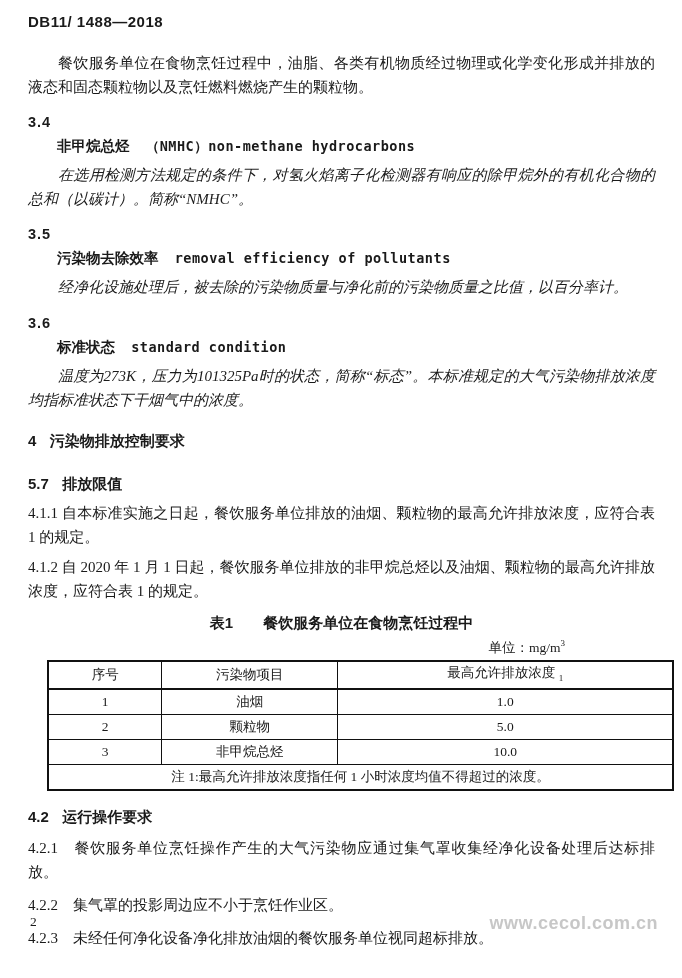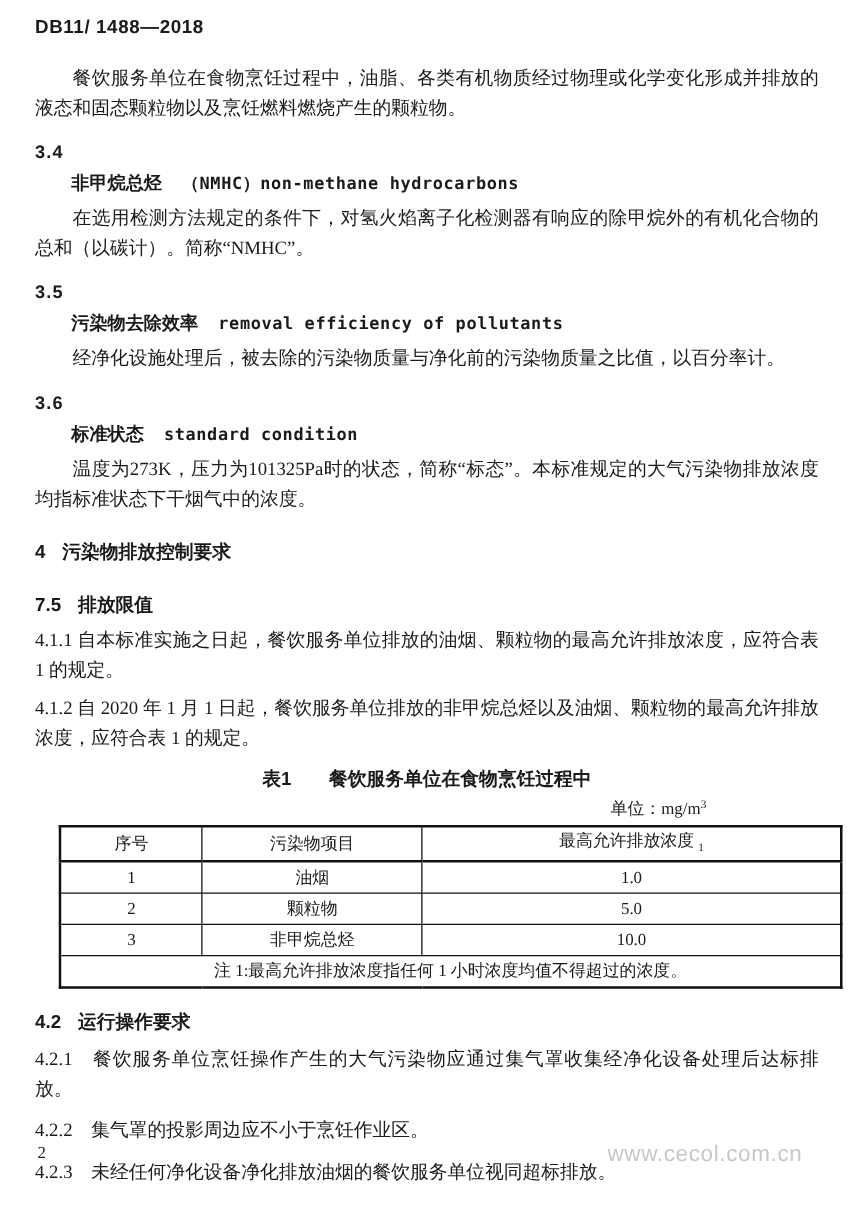--- a/index.html
+++ b/index.html
@@ -95,32 +95,32 @@
   }
   sub.hdr-sub { font-size: 9px; }
   sup.unit-sup { font-size: 9px; }
   .footer-pagenum {
     position: absolute;
     left: 30px; bottom: 22px;
     font-size: 13.5px;
   }
   .footer-watermark {
     position: absolute;
-    right: 40px; bottom: 18px;
-    font-family: "Liberation Sans", "DejaVu Sans", sans-serif;
-    font-weight: normal;
+    right: 24px; bottom: 18px;
+    font-family: "Liberation Sans", "DejaVu Sans", sans-serif;
+    font-weight: bold;
     font-size: 18px;
     color: #c7c7c7;
     letter-spacing: .5px;
   }
   
   .m-intro   { margin-top: 21px; }
   .m-sec34   { margin-top: 15px; }
   .m-term    { margin-top: 7px; }
-  .m-body    { margin-top: 7px; }
+  .m-body    { margin-top: 7px; font-style: italic; }
   .m-sec35   { margin-top: 15px; }
   .m-sec36   { margin-top: 16px; }
   .m-ch4     { margin-top: 20px; }
   .m-s41     { margin-top: 24px; }
   .m-p411    { margin-top: 7px; }
   .m-p412    { margin-top: 6px; }
   .m-caption { margin-top: 11px; }
   .m-unit    { margin-top: 5px; }
   .m-table   { margin-top: 3px; }
   .m-s42     { margin-top: 17px; }
@@ -154,21 +154,21 @@
     <span class="term-cn">标准状态</span>
     <span class="term-en gapped">standard condition</span>
   </div>
   <p class="para indent m-body">温度为273K，压力为101325Pa时的状态，简称“标态”。本标准规定的大气污染物排放浓度均指标准状态下干烟气中的浓度。</p>
 
   <div class="chapter-heading m-ch4">
     <span>4</span><span class="h-title">污染物排放控制要求</span>
   </div>
 
   <div class="sub-heading m-s41">
-    <span>7.5</span><span class="h-title">排放限值</span>
+    <span>5.7</span><span class="h-title">排放限值</span>
   </div>
 
   <p class="para m-p411">4.1.1 自本标准实施之日起，餐饮服务单位排放的油烟、颗粒物的最高允许排放浓度，应符合表 1 的规定。</p>
   <p class="para m-p412">4.1.2 自 2020 年 1 月 1 日起，餐饮服务单位排放的非甲烷总烃以及油烟、颗粒物的最高允许排放浓度，应符合表 1 的规定。</p>
 
   <div class="table-caption m-caption">
     <span>表1</span><span class="cap-title">餐饮服务单位在食物烹饪过程中</span>
   </div>
 
   <div class="unit-line m-unit">

